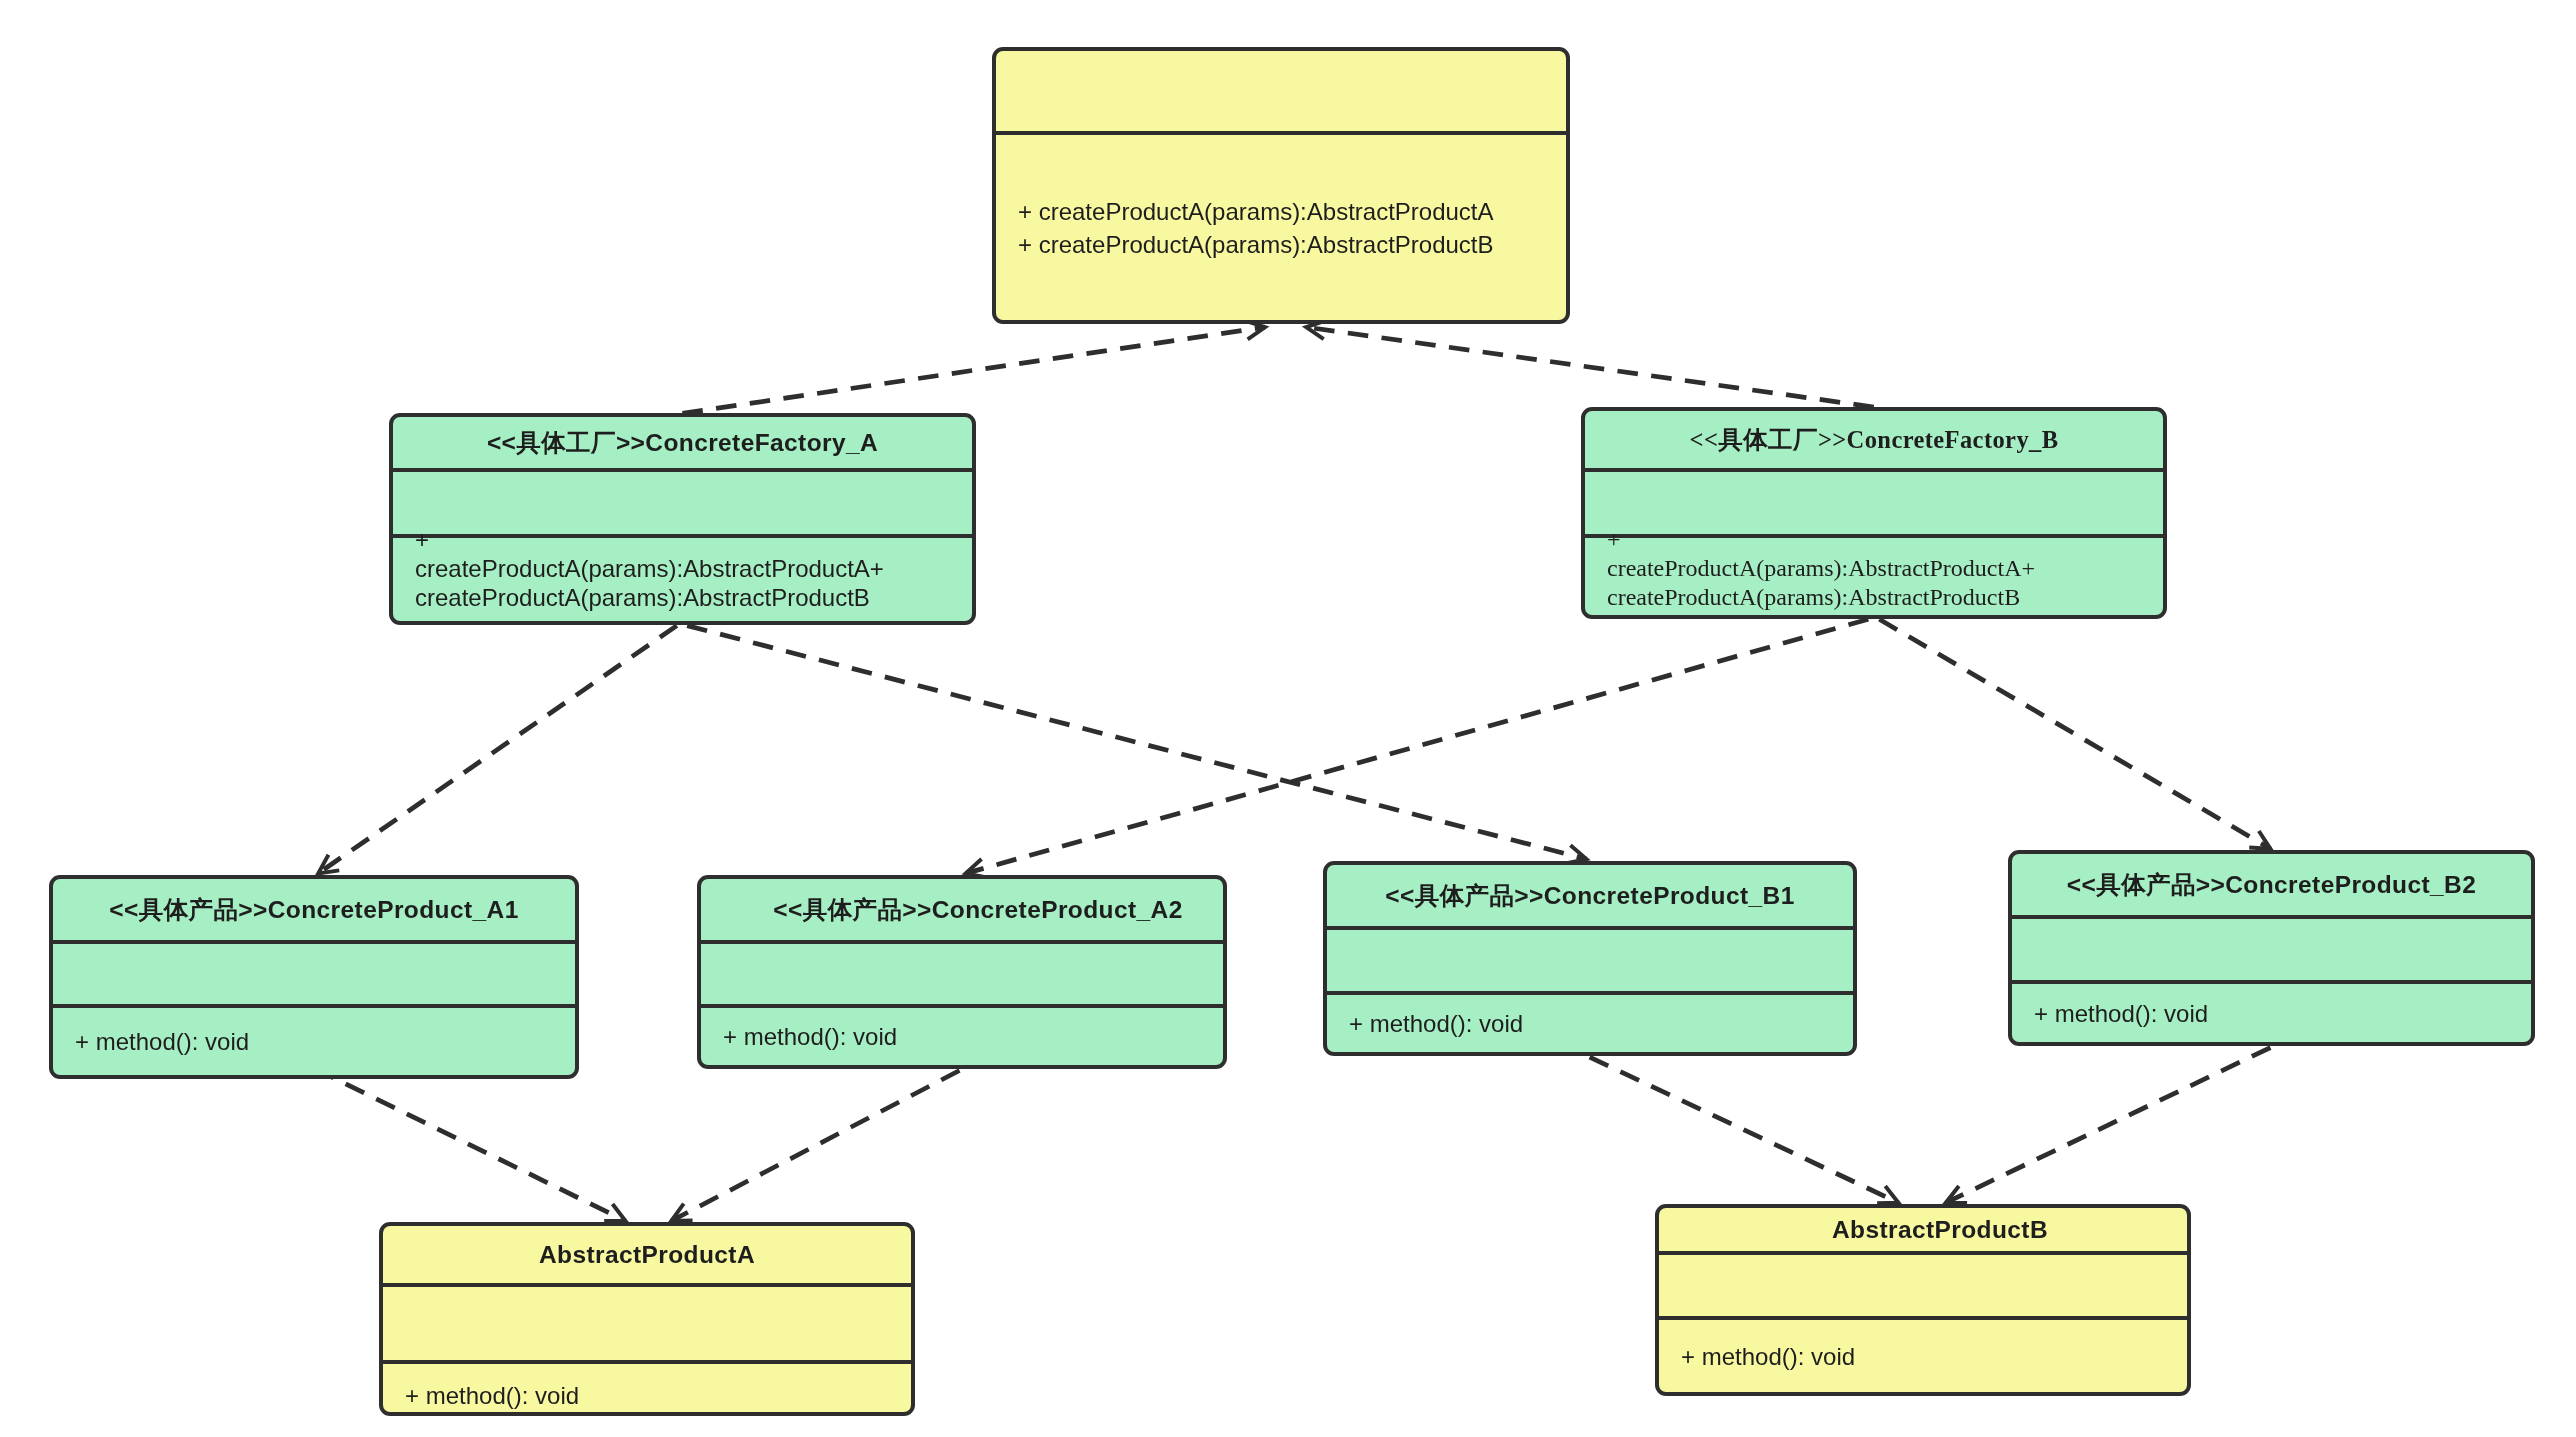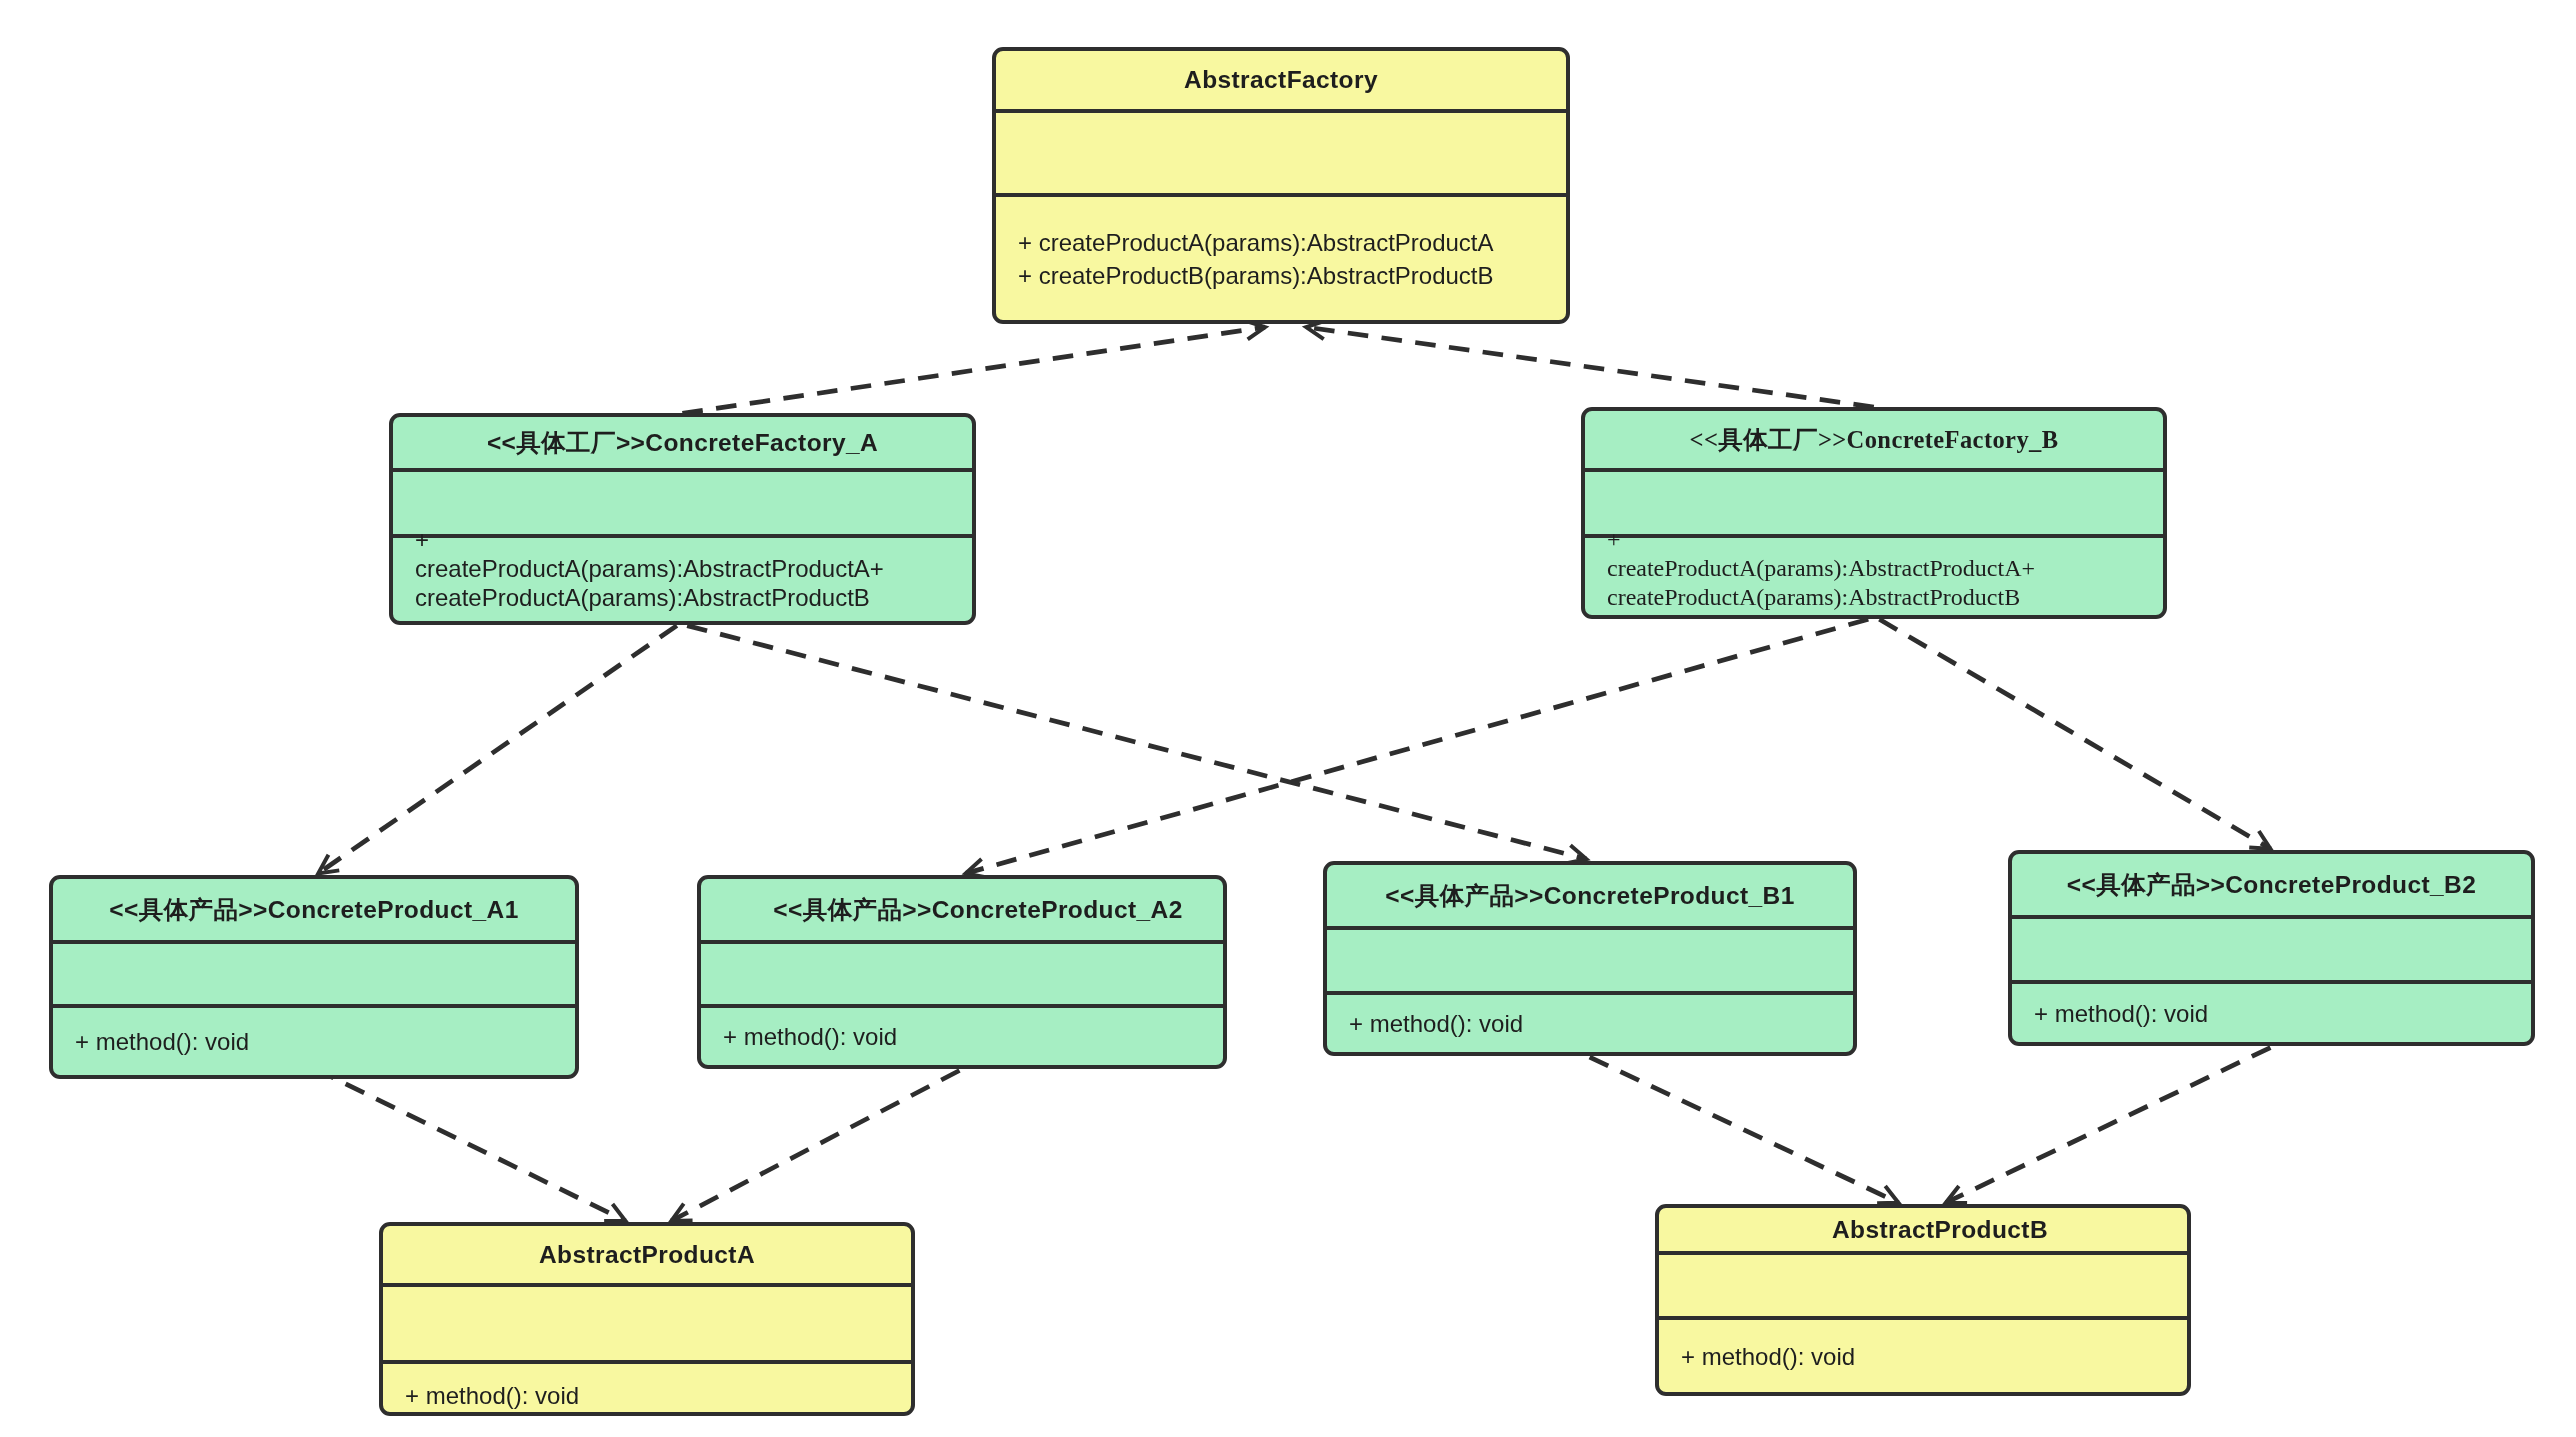--- a/index.html
+++ b/index.html
@@ -70,25 +70,24 @@
       <line x1="2360" y1="782" x2="1220" y2="1103" marker-end="url(#openarrow)"></line>
       <line x1="2374" y1="782" x2="2868" y2="1072" marker-end="url(#openarrow)"></line>
       <line x1="398" y1="1350" x2="790" y2="1542" marker-end="url(#openarrow)"></line>
       <line x1="1212" y1="1352" x2="848" y2="1542" marker-end="url(#openarrow)"></line>
       <line x1="2008" y1="1335" x2="2398" y2="1519" marker-end="url(#openarrow)"></line>
       <line x1="2868" y1="1323" x2="2458" y2="1519" marker-end="url(#openarrow)"></line>
     </g>
   </svg>
 
   <div class="node yellow" id="n-abstract-factory">
-    <div class="sec title">AbstractFactory</div>
     <div class="sec attrs"></div>
     <div class="sec methods">
       <div class="m">+ createProductA(params):AbstractProductA</div>
-      <div class="m">+ createProductB(params):AbstractProductB</div>
+      <div class="m">+ createProductA(params):AbstractProductB</div>
     </div>
   </div>
 
   <div class="node green" id="n-factory-a">
     <div class="sec title">&lt;&lt;具体工厂&gt;&gt;ConcreteFactory_A</div>
     <div class="sec attrs"></div>
     <div class="sec methods wrapped">
       <div class="m">+</div>
       <div class="m">createProductA(params):AbstractProductA+</div>
       <div class="m">createProductA(params):AbstractProductB</div>

